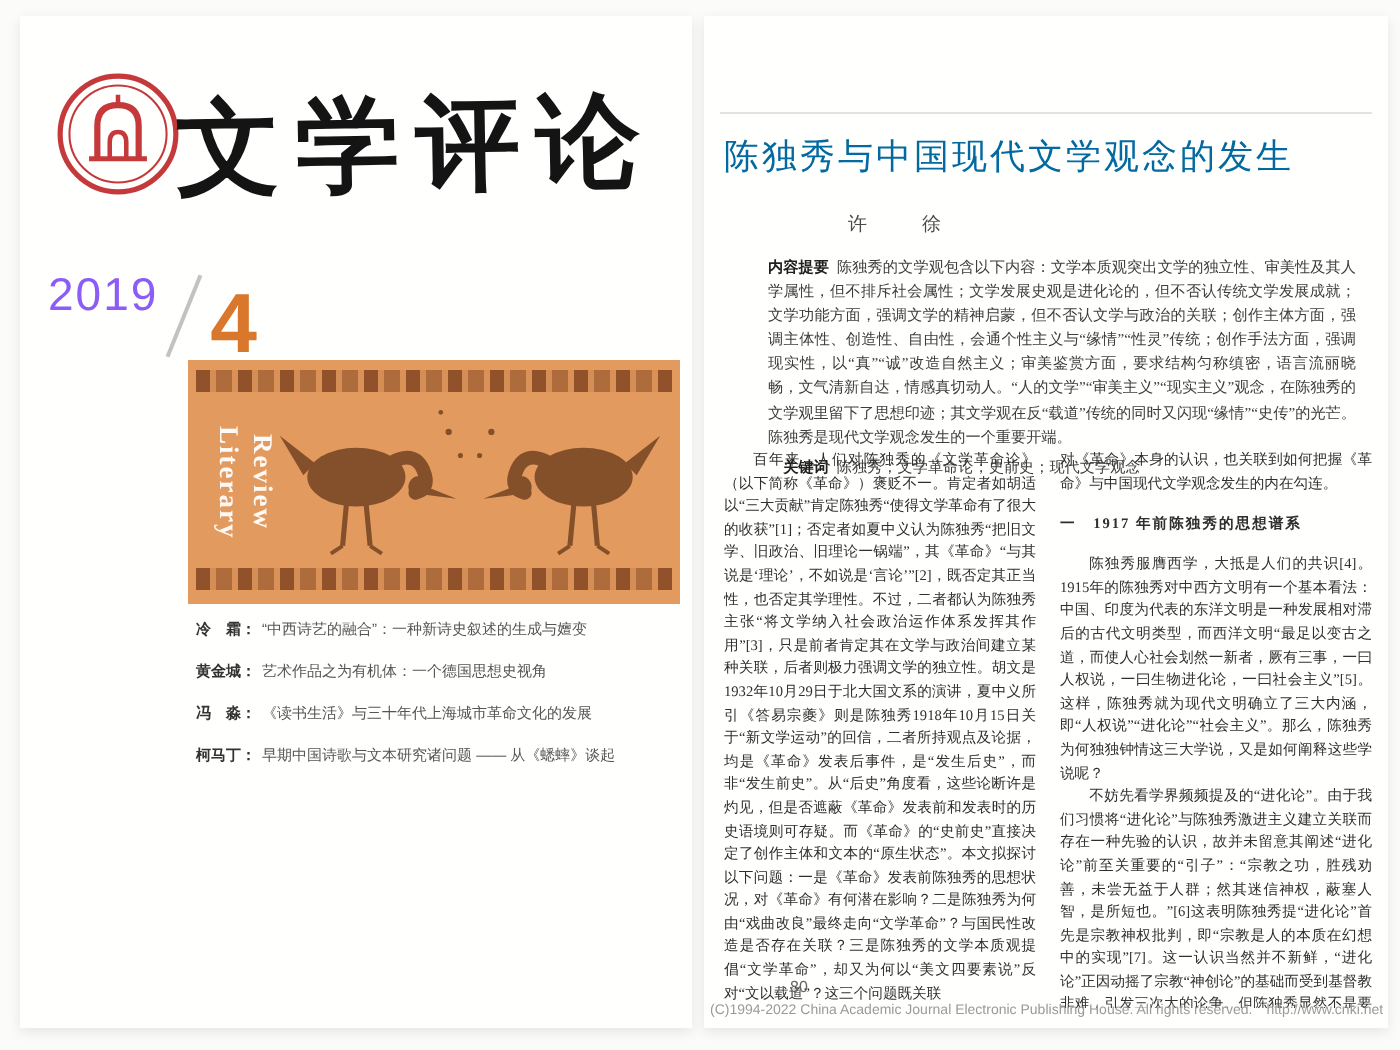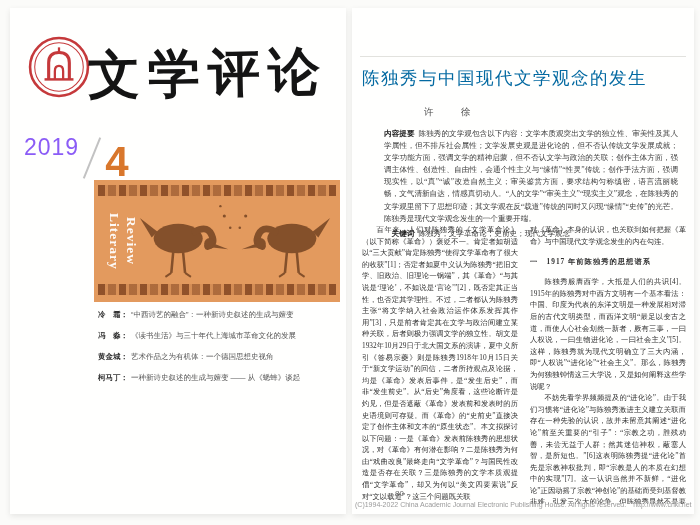--- a/index.html
+++ b/index.html
@@ -132,30 +132,30 @@
       <span>Review</span>
     </div>
   </div>
 
   <div class="toc">
     <div class="toc-row">
       <span class="toc-author">冷　霜：</span>
       <span class="toc-title">“中西诗艺的融合”：一种新诗史叙述的生成与嬗变</span>
     </div>
     <div class="toc-row">
+      <span class="toc-author">黄金城：</span>
+      <span class="toc-title">艺术作品之为有机体：一个德国思想史视角</span>
+    </div>
+    <div class="toc-row">
       <span class="toc-author">冯　淼：</span>
       <span class="toc-title">《读书生活》与三十年代上海城市革命文化的发展</span>
     </div>
     <div class="toc-row">
-      <span class="toc-author">黄金城：</span>
-      <span class="toc-title">艺术作品之为有机体：一个德国思想史视角</span>
-    </div>
-    <div class="toc-row">
       <span class="toc-author">柯马丁：</span>
-      <span class="toc-title">一种新诗史叙述的生成与嬗变 —— 从《蟋蟀》谈起</span>
+      <span class="toc-title">早期中国诗歌与文本研究诸问题 —— 从《蟋蟀》谈起</span>
     </div>
   </div>
 </div>
 
 <div class="page page-right">
 
   <div class="top-rule"></div>
 
   <div class="article-title">陈独秀与中国现代文学观念的发生</div>
 

